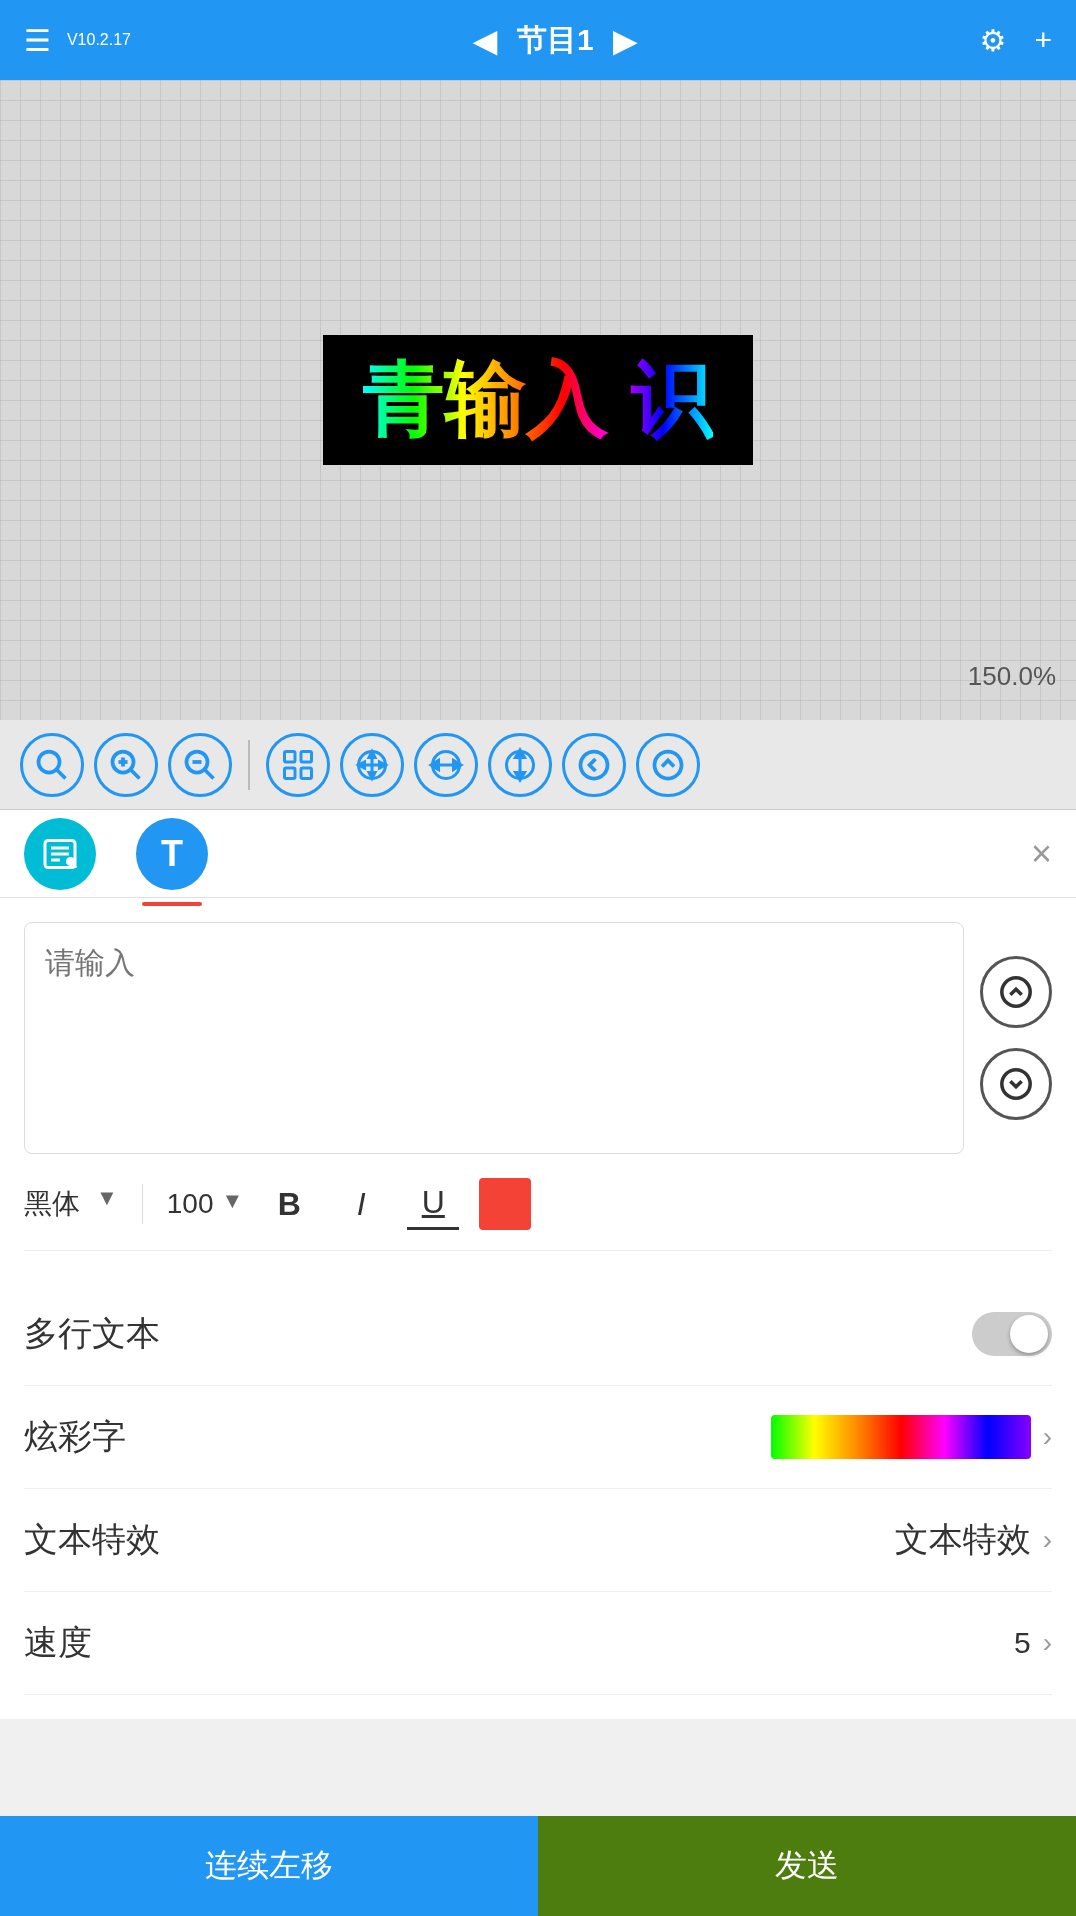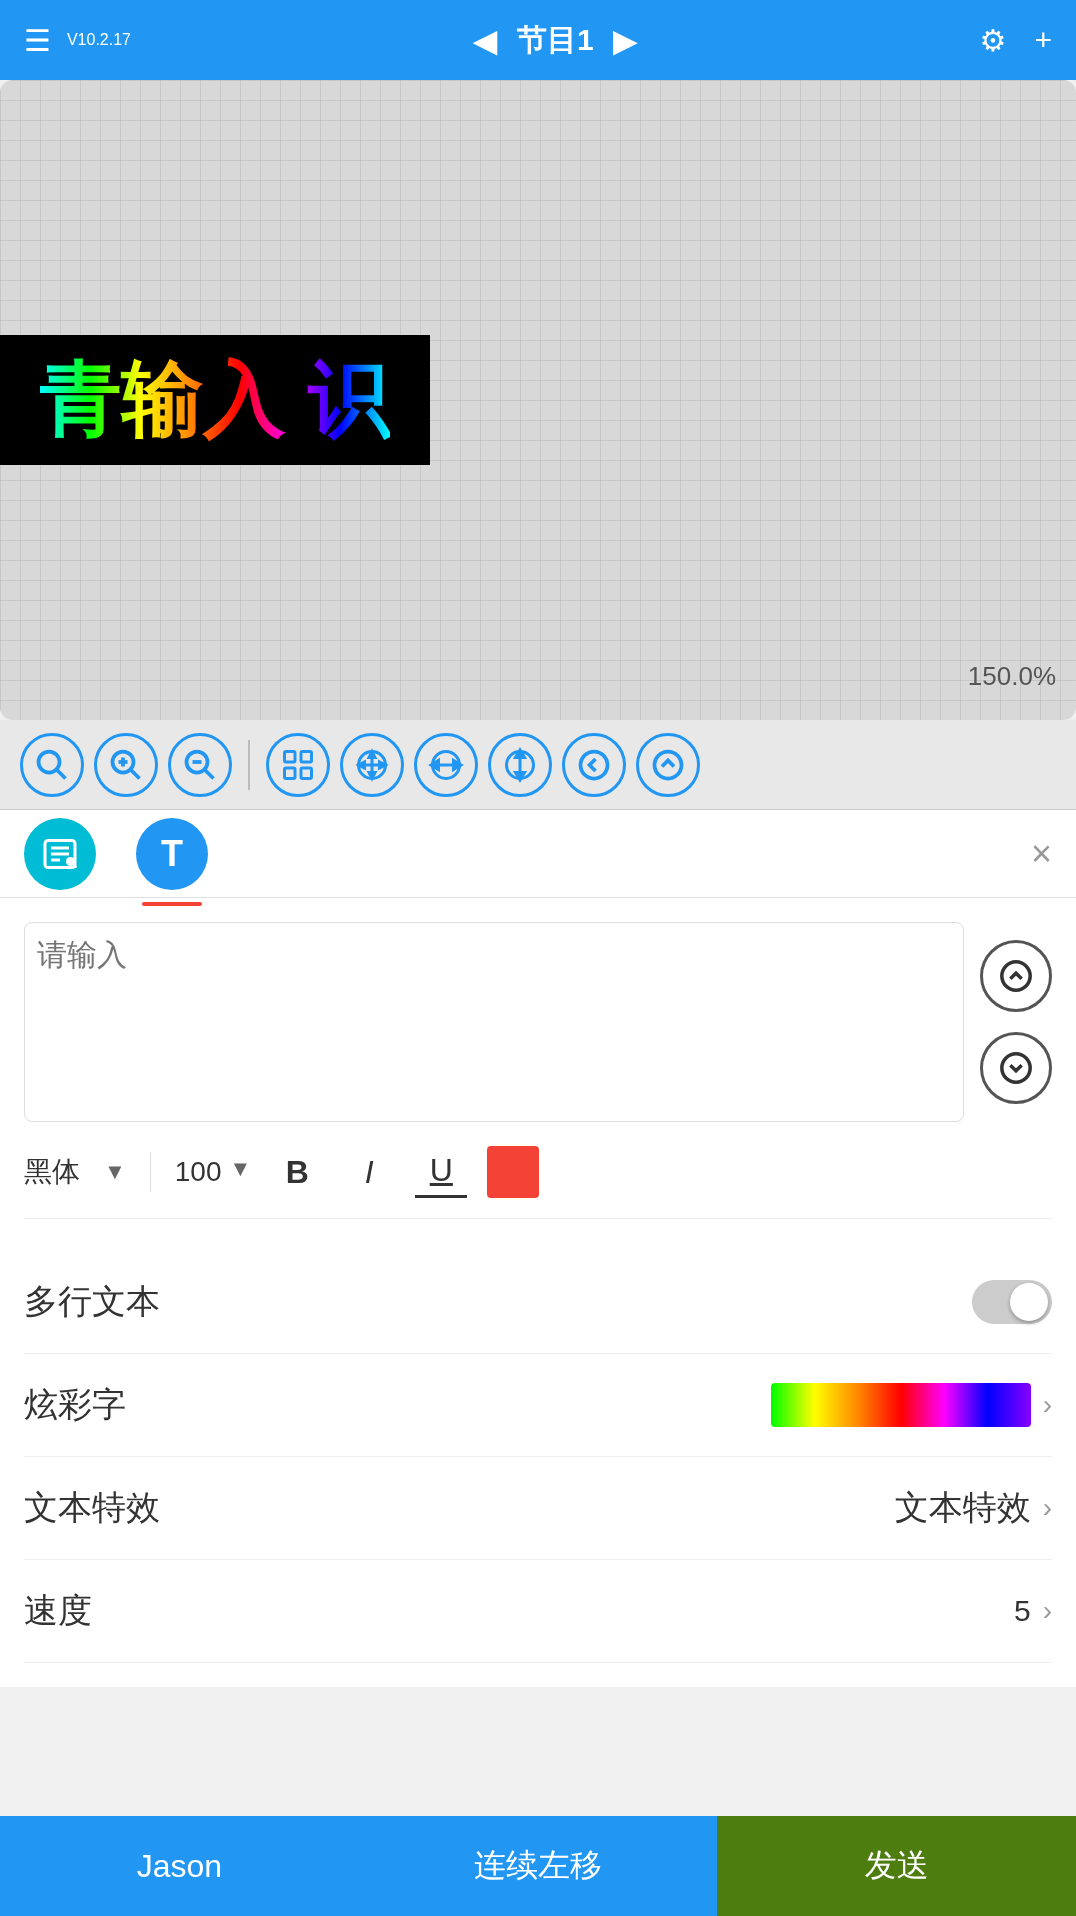--- a/index.html
+++ b/index.html
@@ -32,22 +32,21 @@
     .canvas-area {
       background: #d8d8d8;
       background-image:
         linear-gradient(rgba(180,180,180,0.5) 1px, transparent 1px),
         linear-gradient(90deg, rgba(180,180,180,0.5) 1px, transparent 1px);
       background-size: 20px 20px;
       height: 640px;
       position: relative;
       display: flex;
       align-items: center;
-      justify-content: flex-start;
-      border-radius: 13px;
+      justify-content: center;
     }
     .led-preview {
       background: #000;
       width: 430px;
       height: 130px;
       display: flex;
       align-items: center;
       justify-content: center;
       overflow: hidden;
       position: relative;
@@ -160,25 +159,25 @@
     
     .text-input-row {
       display: flex;
       gap: 16px;
       margin-bottom: 24px;
     }
     .text-textarea {
       flex: 1;
       border: 1.5px solid #ddd;
       border-radius: 8px;
-      padding: 12px;
+      padding: 20px;
       font-size: 30px;
       color: #999;
       resize: none;
-      height: 200px;
+      height: 232px;
       outline: none;
       font-family: inherit;
     }
     .text-arrows {
       display: flex;
       flex-direction: column;
       gap: 20px;
       justify-content: center;
     }
     .arrow-btn {
@@ -199,22 +198,21 @@
     .format-row {
       display: flex;
       align-items: center;
       gap: 20px;
       margin-bottom: 32px;
       padding-bottom: 20px;
       border-bottom: 1px solid #eee;
     }
     .font-select {
       display: flex;
-      align-items: center;
-      gap: 24px;
+      gap: 16px;
       font-size: 28px;
       color: #333;
       cursor: pointer;
     }
     .dropdown-arrow { font-size: 22px; color: #666; }
     .divider-v { width: 1px; height: 40px; background: #ddd; margin: 0 4px; }
     .size-select {
       display: flex;
       align-items: flex-start;
       gap: 8px;
@@ -511,16 +509,15 @@
     <span class="setting-label">速度</span>
     <div class="setting-right">
       <span class="speed-value">5</span>
       <span class="chevron">›</span>
     </div>
   </div>
 
 </div>
 
 <div class="bottom-bar">
-  <button class="bottom-btn btn-jason">Jason</button>
   <button class="bottom-btn btn-read">连续左移</button>
   <button class="bottom-btn btn-send">发送</button>
 </div>
 
 </body></html>

